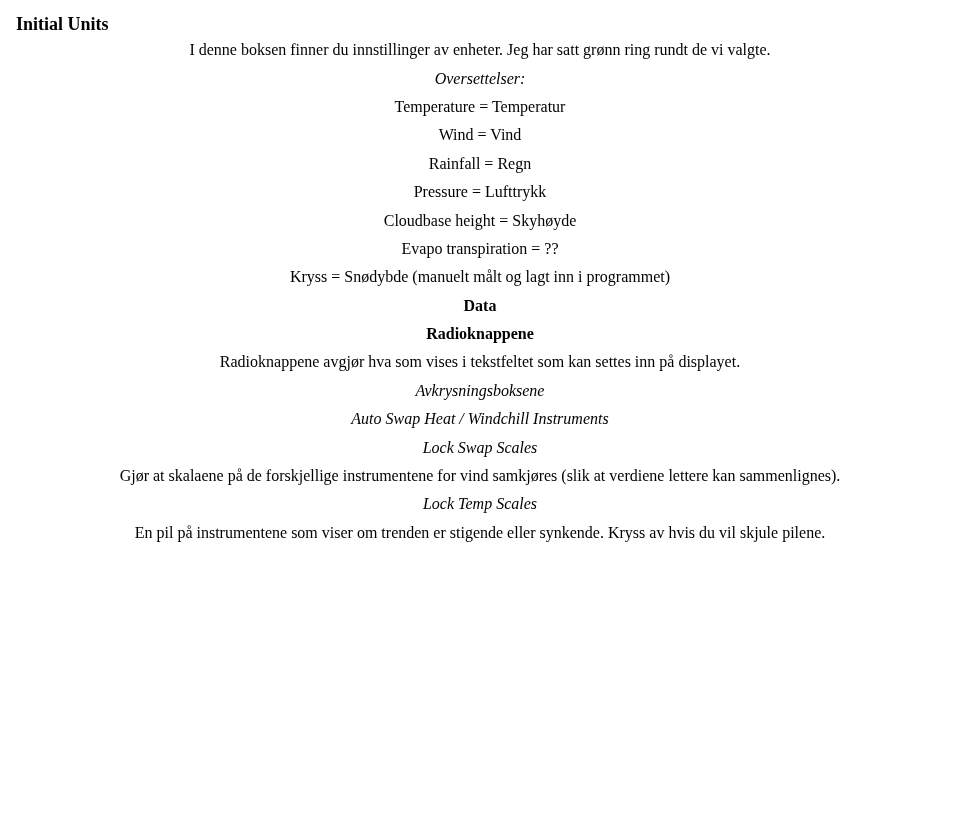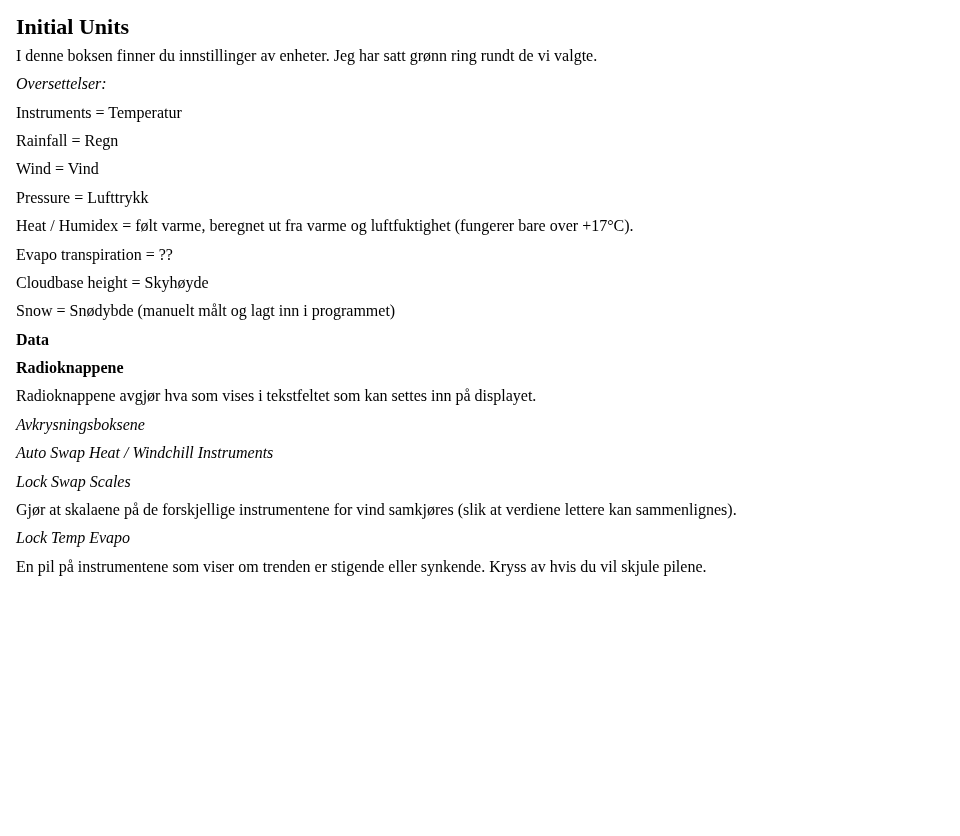--- a/index.html
+++ b/index.html
@@ -11,56 +11,56 @@
       font-family: "Times New Roman", Times, serif;
       font-size: 16px;
       color: #000;
       background: #fff;
       width: 960px;
       min-height: 836px;
       padding: 12px 16px;
       line-height: 1.4;
     }
     h1 {
-      font-size: 22px;
+      font-size: 18px;
       font-weight: bold;
       margin-bottom: 2px;
     }
     p {
       margin-bottom: 6px;
     }
     .italic {
       font-style: italic;
     }
     .bold {
       font-weight: bold;
     }
     .section {
       margin-bottom: 6px;
+      text-align: center;
     }
   </style>
 </head>
 <body>
 
 <h1>Initial Units</h1>
 
 <div class="section">
   <p>I denne boksen finner du innstillinger av enheter. Jeg har satt grønn ring rundt de vi valgte.</p>
 </div>
 
 <div class="section">
   <p><span class="italic">Oversettelser:</span></p>
-  <p>Instruments = Temperatur</p>
+  <p>Temperature = Temperatur</p>
+  <p>Wind = Vind</p>
   <p>Rainfall = Regn</p>
-  <p>Wind = Vind</p>
   <p>Pressure = Lufttrykk</p>
-  <p>Heat / Humidex = følt varme, beregnet ut fra varme og luftfuktighet (fungerer bare over +17°C).</p>
+  <p>Cloudbase height = Skyhøyde</p>
   <p>Evapo transpiration = ??</p>
-  <p>Cloudbase height = Skyhøyde</p>
-  <p>Snow = Snødybde (manuelt målt og lagt inn i programmet)</p>
+  <p>Kryss = Snødybde (manuelt målt og lagt inn i programmet)</p>
 </div>
 
 <div class="section">
   <p><span class="bold">Data</span></p>
 </div>
 
 <div class="section">
   <p><span class="bold">Radioknappene</span></p>
   <p>Radioknappene avgjør hva som vises i tekstfeltet som kan settes inn på displayet.</p>
 </div>
@@ -72,18 +72,18 @@
 <div class="section">
   <p><span class="italic">Auto Swap Heat / Windchill Instruments</span></p>
 </div>
 
 <div class="section">
   <p><span class="italic">Lock Swap Scales</span></p>
   <p>Gjør at skalaene på de forskjellige instrumentene for vind samkjøres (slik at verdiene lettere kan sammenlignes).</p>
 </div>
 
 <div class="section">
-  <p><span class="italic">Lock Temp Evapo</span></p>
+  <p><span class="italic">Lock Temp Scales</span></p>
 </div>
 
 <div class="section">
   <p>En pil på instrumentene som viser om trenden er stigende eller synkende. Kryss av hvis du vil skjule pilene.</p>
 </div>
 
 </body></html>

